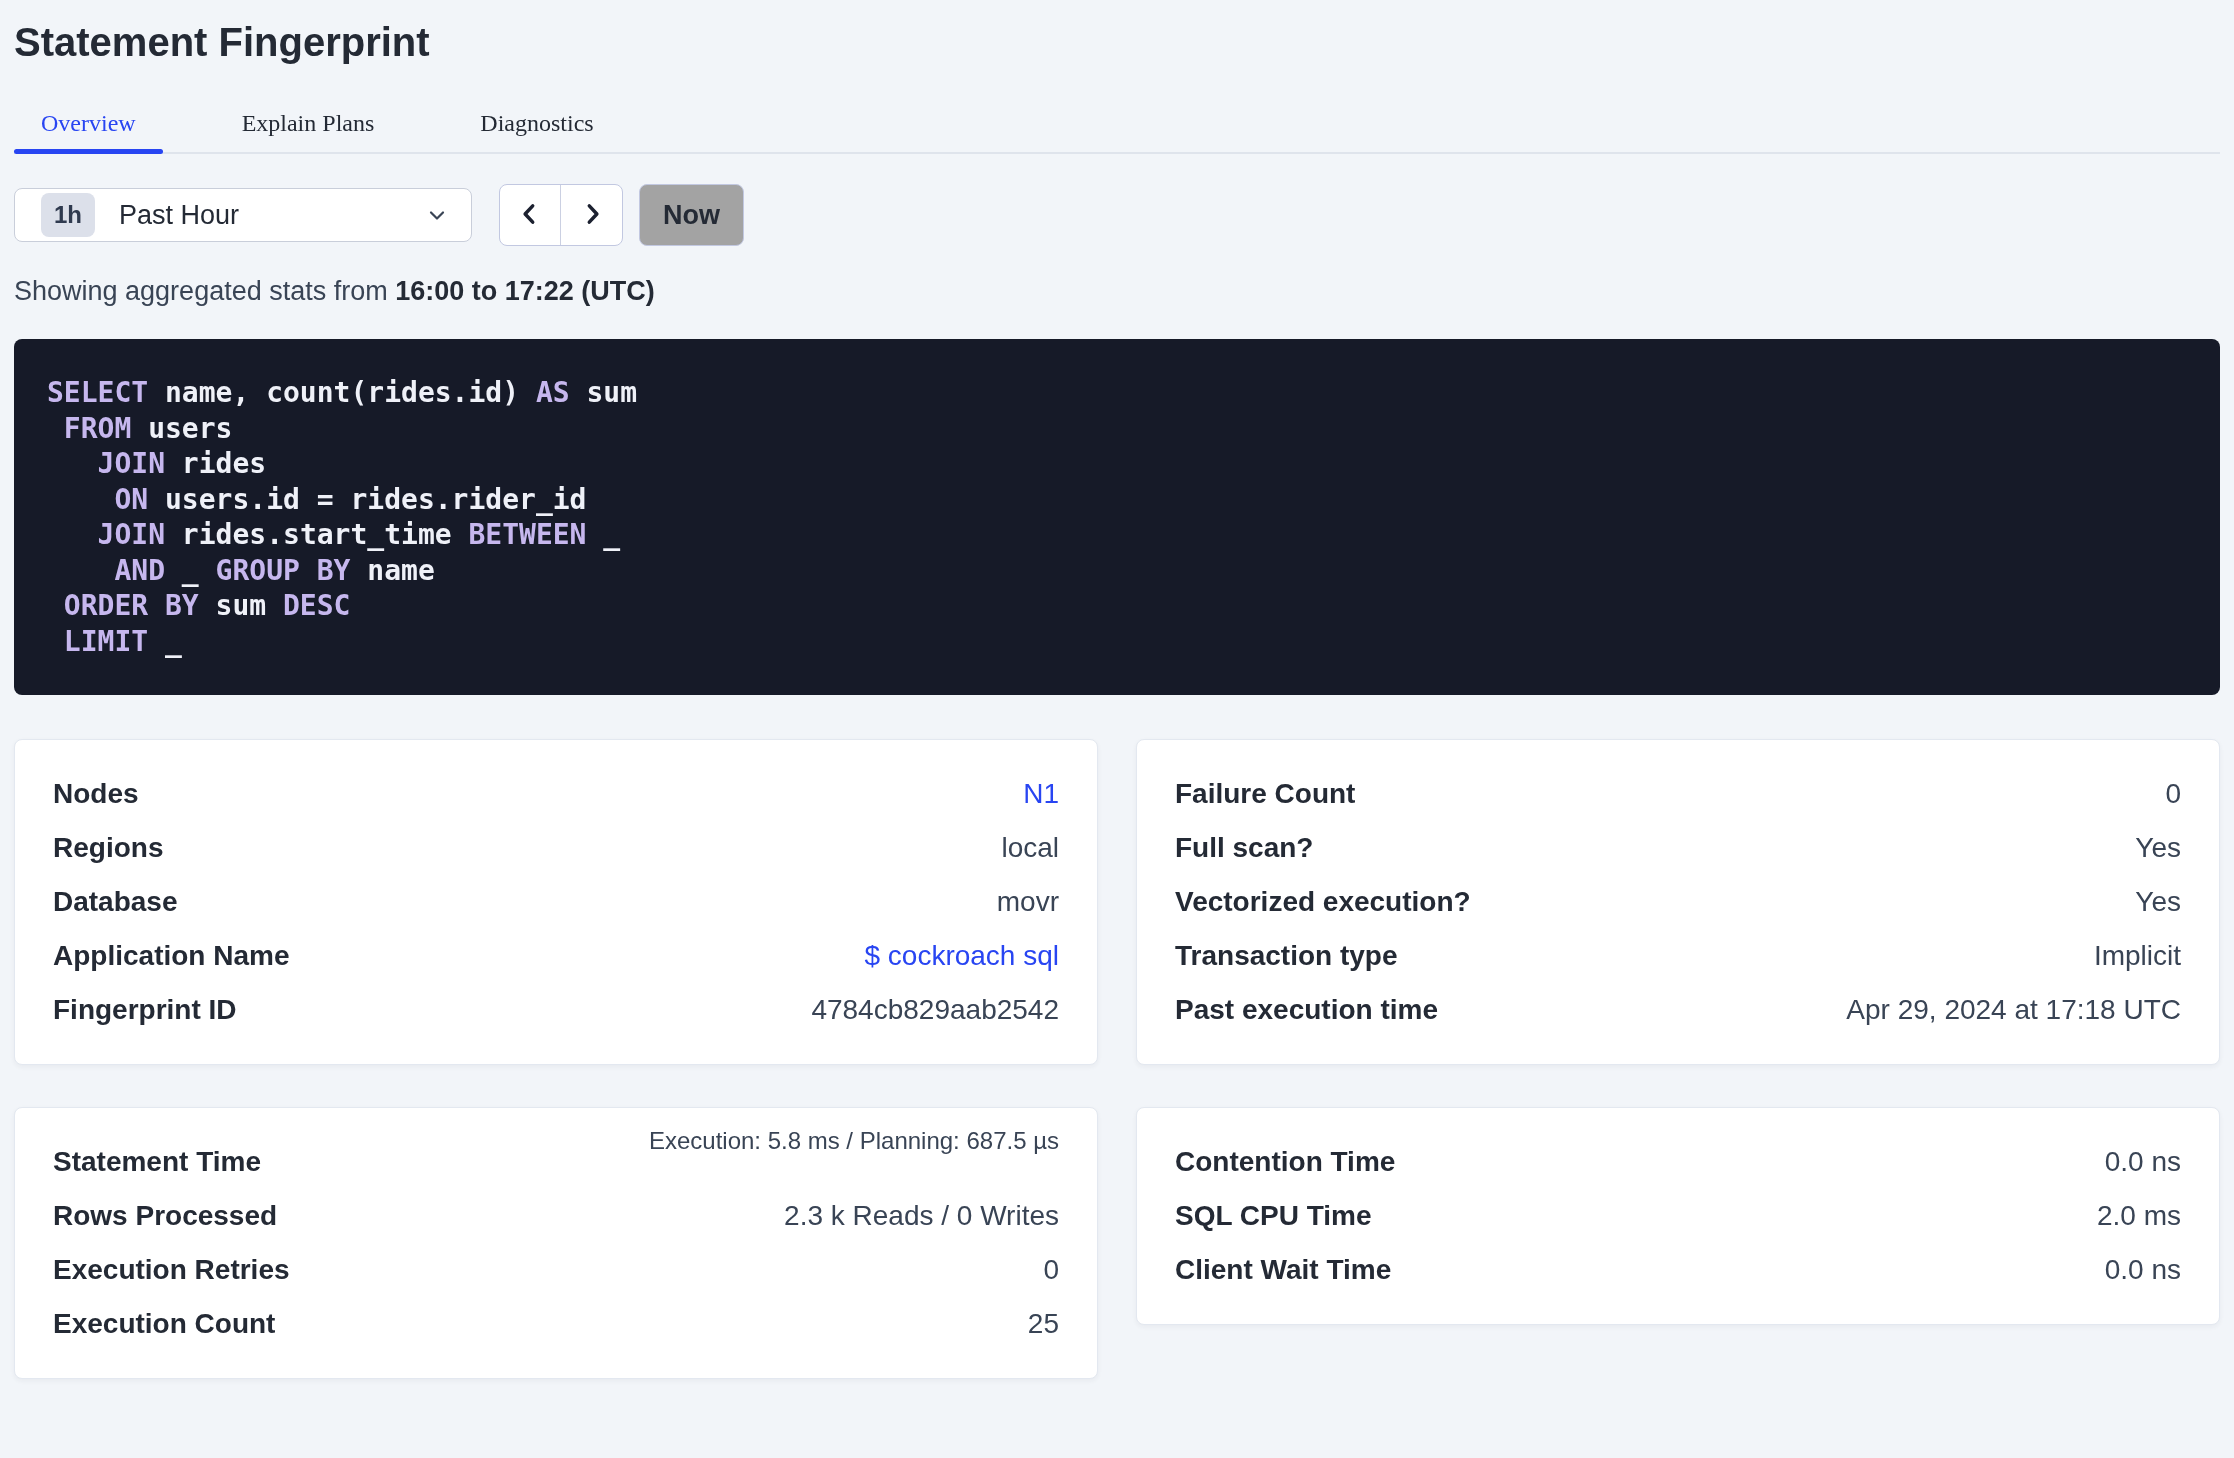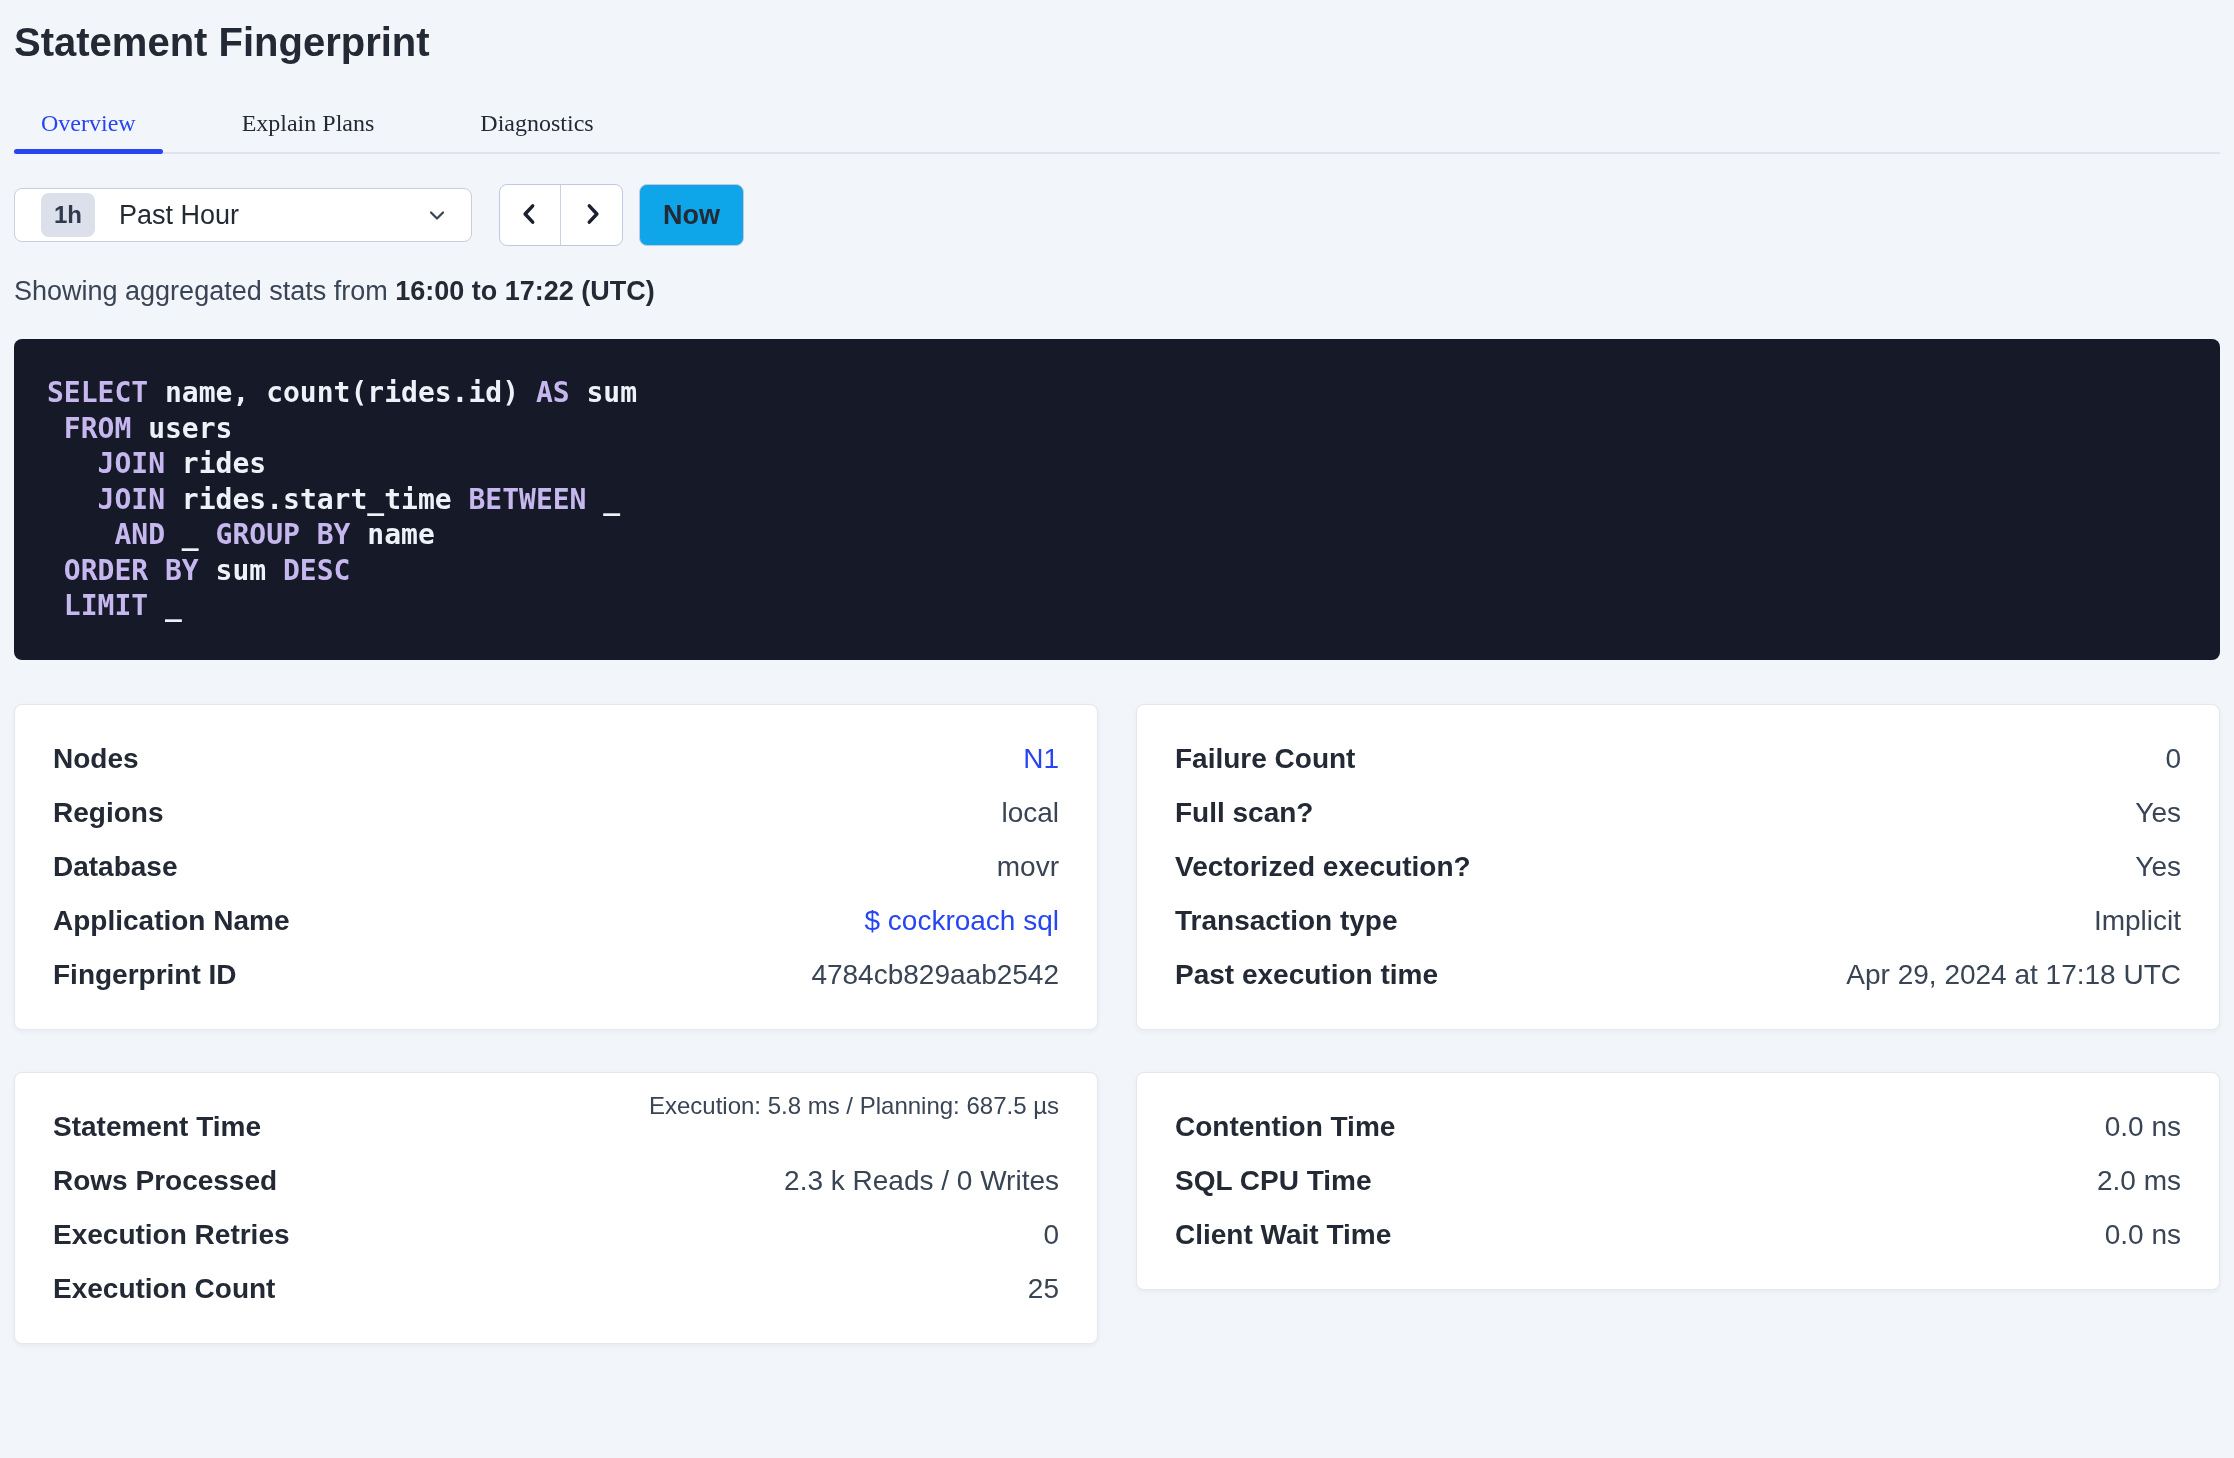--- a/index.html
+++ b/index.html
@@ -84,21 +84,21 @@
     background: none; border: none;
     display: flex; align-items: center; justify-content: center;
     cursor: pointer;
   }
   .pager button:first-child { border-right: 1px solid #CBD0E2; }
 
   .now-btn {
     margin-left: 16px;
     height: 62px;
     padding: 0 23px;
-    background: #0ea5e9;
+    background: #a3a3a3;
     border: 1px solid var(--button-border, #C2C8E1);
     border-radius: 8px;
     font-family: inherit;
     font-size: 27px;
     font-weight: bold;
     color: var(--text-primary, #242A35);
     cursor: pointer;
   }
 
   
@@ -210,20 +210,21 @@
 
     <button class="now-btn">Now</button>
   </div>
 
   <p class="stats-line"><span>Showing aggregated stats from </span><b>16:00 to 17:22 (UTC)</b></p>
 
   <div class="sql-box" id="sql">
       <div class="sql-line"><span class="kw">SELECT</span><span> name, count(rides.id) </span><span class="kw">AS</span><span> sum</span></div>
       <div class="sql-line"><span> </span><span class="kw">FROM</span><span> users</span></div>
       <div class="sql-line"><span>   </span><span class="kw">JOIN</span><span> rides</span></div>
+      <div class="sql-line"><span>    </span><span class="kw">ON</span><span> users.id = rides.rider_id</span></div>
       <div class="sql-line"><span>   </span><span class="kw">JOIN</span><span> rides.start_time </span><span class="kw">BETWEEN</span><span> _</span></div>
       <div class="sql-line"><span>    </span><span class="kw">AND</span><span> _ </span><span class="kw">GROUP BY</span><span> name</span></div>
       <div class="sql-line"><span> </span><span class="kw">ORDER BY</span><span> sum </span><span class="kw">DESC</span></div>
       <div class="sql-line"><span> </span><span class="kw">LIMIT</span><span> _</span></div>
     </div>
 
   <div class="grid row1">
     <div class="card" id="card-info-left">
         <div class="row">
           <span class="label">Nodes</span>

